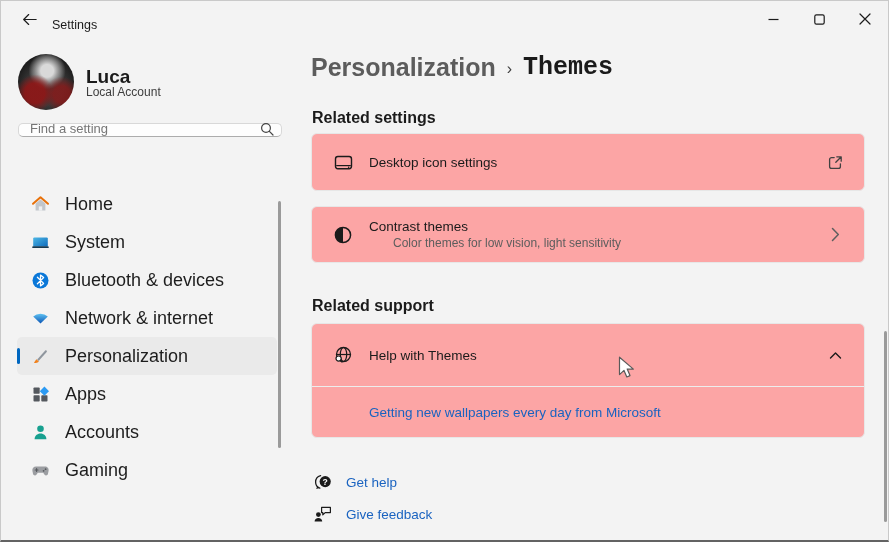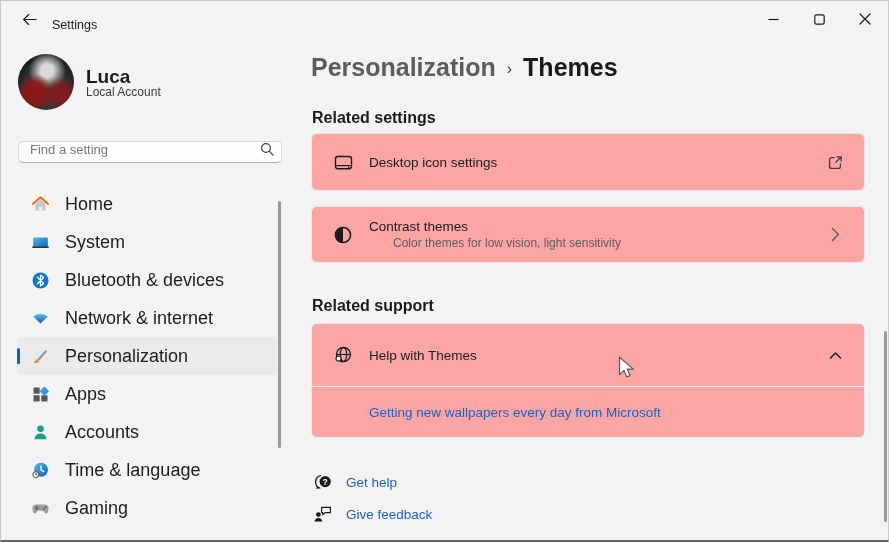--- a/index.html
+++ b/index.html
@@ -19,42 +19,42 @@
   .avatar { position:absolute; left:17px; top:53px; width:56px; height:56px; border-radius:50%;
     background:
       radial-gradient(circle at 30% 70%, rgba(150,20,20,.85) 0 18%, transparent 34%),
       radial-gradient(circle at 78% 72%, rgba(140,25,25,.8) 0 14%, transparent 30%),
       radial-gradient(circle at 52% 30%, #d9d9d9 0 13%, #9a9a9a 22%, transparent 38%),
       radial-gradient(circle at 50% 60%, #3a3a3a 0 40%, #191919 75%);
     background-color:#191919; }
   .user-name { position:absolute; left:85px; top:65px; font-size:19px; font-weight:bold; color:#1b1b1b; }
   .user-type { position:absolute; left:85px; top:84px; font-size:12px; color:#3d3d3d; }
   
-  .search-box { position:absolute; left:17px; top:140px; width:264px; height:22px;
+  .search-box { position:absolute; left:17px; top:122px; width:264px; height:14px;
     background:#fdfdfd; border:1px solid #d8d8d8; border-bottom-color:#acacac; border-radius:5px;
-    display:flex; align-items:flex-start; }
+    display:flex; align-items:flex-end; }
   .search-box input { flex:1; border:none; outline:none; background:transparent;
     font-family:inherit; font-size:13px; color:#1b1b1b; padding:0 6px 0 11px; }
   .search-box input::placeholder { color:#767676; }
   .search-glyph { width:28px; display:flex; justify-content:center; cursor:pointer; }
   
   .nav { position:absolute; left:0; top:184px; width:292px; }
   .nav-item { height:38px; margin:0 16px; display:flex; align-items:center;
     padding-left:13px; border-radius:5px; position:relative; cursor:pointer; }
   .nav-item.selected { background:#eaeaea; }
   .pill { position:absolute; left:0; top:11px; width:3px; height:16px; border-radius:2px; background:#0067c0; }
   .nav-icon { width:20px; height:20px; margin-right:15px; display:flex; align-items:center; justify-content:center; }
   .nav-label { font-size:18px; color:#1d1d1d; }
   .side-scrollbar { position:absolute; left:277px; top:200px; width:3px; height:247px; background:#9a9a9a; border-radius:2px; }
   
   .main { position:absolute; left:310px; top:0; width:554px; height:542px; }
   .breadcrumb { position:absolute; top:52px; left:0; display:flex; align-items:center; gap:11px; }
   .crumb-parent { font-size:25px; font-weight:600; color:#5c5c5c; cursor:pointer; }
   .crumb-sep { font-size:16px; color:#404040; padding-top:3px; }
-  .crumb-current { font-size:25px; font-weight:600; color:#1a1a1a; }
+  .crumb-current { font-size:25px; font-weight:600; color:#1a1a1a;font-family:Liberation Mono, monospace; }
   .section-heading { position:absolute; left:1px; font-size:16px; font-weight:600; color:#1b1b1b; }
   .h-related-settings { top:108px; }
   .h-related-support { top:296px; }
   .card { position:absolute; left:0; width:554px; background:#fca5a5;
     border:1px solid #e7e7e7; border-radius:6px; }
   .card-row { display:flex; align-items:center; padding:0 20px; cursor:pointer; }
   .card-desktop { top:132px; height:58px; }
   .card-contrast { top:205px; height:57px; }
   .card-help { top:322px; height:115px; }
   .card-desktop .card-row, .card-contrast .card-row { height:100%; }
@@ -203,37 +203,20 @@
         <svg width="19" height="19" viewBox="0 0 19 19">
             <circle cx="9.5" cy="5.7" r="3.3" fill="#17a08f"></circle>
             <path d="M3.6 16.2 C3.6 12.9 6.2 10.6 9.5 10.6 C12.8 10.6 15.4 12.9 15.4 16.2 Z" fill="#17a08f"></path>
           </svg>
       </span>
       <span class="nav-label">Accounts</span>
     </div>
     <div class="nav-item">
       <span class="nav-icon">
         <svg width="19" height="19" viewBox="0 0 19 19">
-            <defs>
-              <linearGradient id="gtime" x1="0" y1="0" x2="1" y2="1">
-                <stop offset="0" stop-color="#54b4ea"></stop>
-                <stop offset="1" stop-color="#0e62b8"></stop>
-              </linearGradient>
-            </defs>
-            <circle cx="10" cy="8.8" r="7" fill="url(#gtime)"></circle>
-            <path d="M10 4.8 V8.8 L12.8 10.6" fill="none" stroke="#fff" stroke-width="1.3" stroke-linecap="round"></path>
-            <circle cx="4.8" cy="13.6" r="3" fill="#f4f4f4" stroke="#3c3c3c" stroke-width="0.9"></circle>
-            <path d="M4.8 12 V13.6 H6" fill="none" stroke="#3c3c3c" stroke-width="0.9" stroke-linecap="round"></path>
-          </svg>
-      </span>
-      <span class="nav-label">Time &amp; language</span>
-    </div>
-    <div class="nav-item">
-      <span class="nav-icon">
-        <svg width="19" height="19" viewBox="0 0 19 19">
             <path d="M5 5.6 H14 C16.3 5.6 18 7.5 17.6 9.8 L17 12.8 C16.7 14.6 14.4 15.1 13.4 13.6 L12.2 11.8 H6.8 L5.6 13.6 C4.6 15.1 2.3 14.6 2 12.8 L1.4 9.8 C1 7.5 2.7 5.6 5 5.6 Z" fill="#9b9da1"></path>
             <path d="M5.6 7.6 V10.4 M4.2 9 H7" stroke="#55585c" stroke-width="1.1" stroke-linecap="round"></path>
             <circle cx="12.6" cy="9.8" r="0.9" fill="#55585c"></circle>
             <circle cx="14.6" cy="8.2" r="0.9" fill="#55585c"></circle>
           </svg>
       </span>
       <span class="nav-label">Gaming</span>
     </div>
   </div>
   <div class="side-scrollbar"></div>

